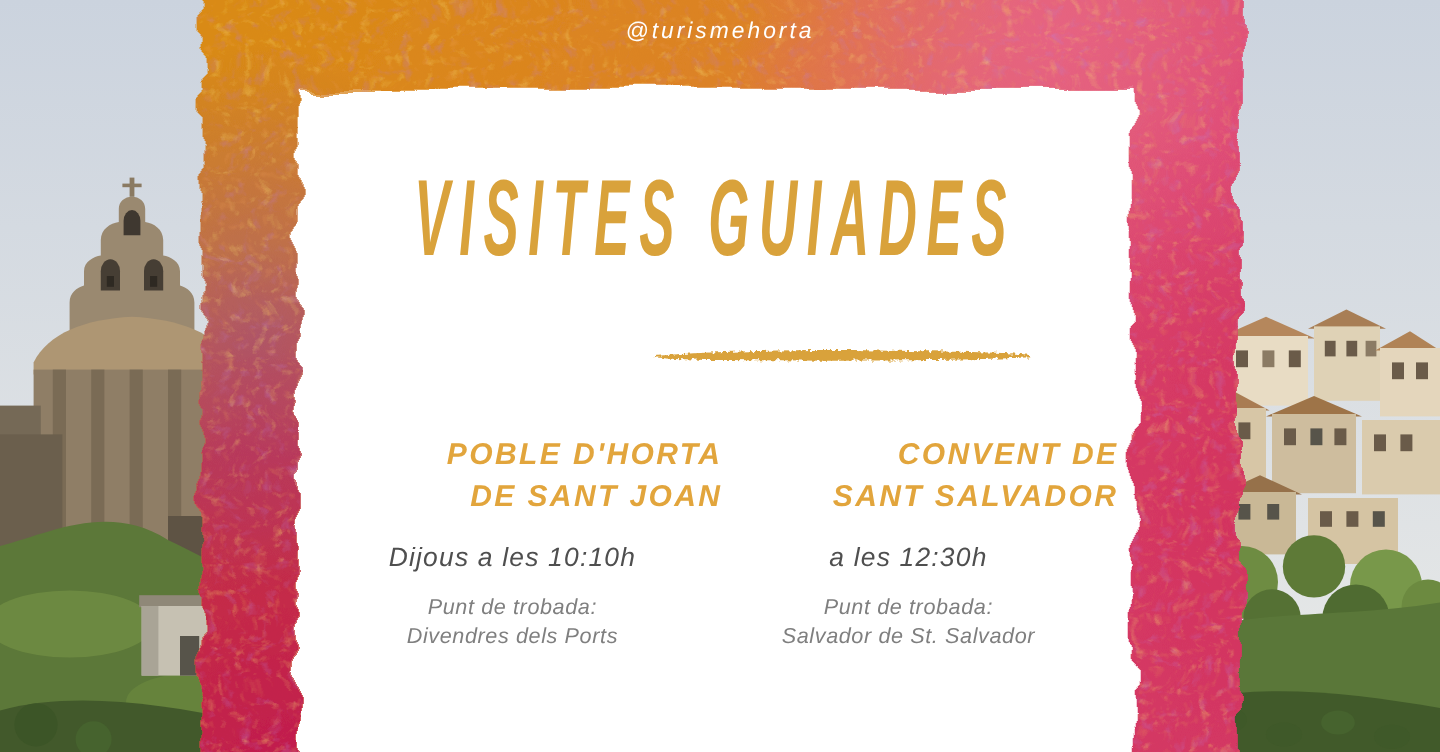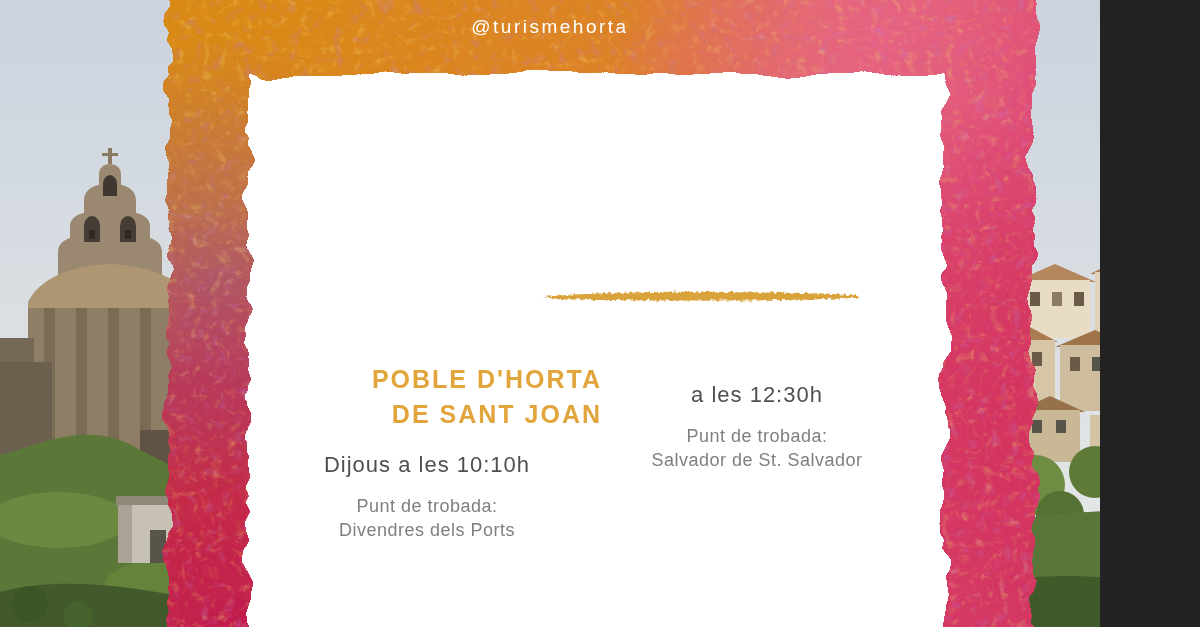--- a/index.html
+++ b/index.html
@@ -1,18 +1,18 @@
 <!DOCTYPE html>
 <html style="--gold: #D9A23B; --heading-gold: #E2A53C; --text-dark: #4F4F4F; --text-light: #7F7F7F; --handle-white: #FFFFFF; --card-white: #FFFFFF; --sky: #D2D9E2; --paint-orange: #D98A14; --paint-pink: #E0695F; --paint-crimson: #C11C4E; --paint-purple: #8A41A6;"><head>
 <meta charset="utf-8">
 <style>
   html,body { margin:0; padding:0; background:#222; }
   .canvas {
-    position:relative; width:1100px; height:627px; overflow:hidden;
-    font-family:"Liberation Sans", sans-serif; background:#d8dde3;
+    position:relative; width:1200px; height:627px; overflow:hidden;
+    font-family:"Liberation Sans", sans-serif; background:#d8dde3;font-style:italic;
   }
   .photo { position:absolute; top:0; height:627px; }
   .photo-left  { left:0; width:200px; }
   .photo-right { left:1000px; width:200px; }
   .card {
     position:absolute; left:234px; top:58px; width:724px; height:569px;
     background:var(--card-white,#fff);
   }
   .paint { position:absolute; left:0; top:0; width:1200px; height:627px; pointer-events:none; }
   .handle {
@@ -221,20 +221,23 @@
       <path d="M168,-24 H1034 V650 H168 Z M248,74 H944 V700 H248 Z" fill-rule="evenodd" fill="url(#crimBL)"></path>
       <path d="M168,-24 H1034 V650 H168 Z M248,74 H944 V700 H248 Z" fill-rule="evenodd" fill="url(#purpL)"></path>
       <path d="M168,-24 H1034 V650 H168 Z M248,74 H944 V700 H248 Z" fill-rule="evenodd" fill="#000" filter="url(#speckP)" opacity="0.42"></path>
       <path d="M168,-24 H1034 V650 H168 Z M248,74 H944 V700 H248 Z" fill-rule="evenodd" fill="#000" filter="url(#speckY)" opacity="0.40"></path>
       <path d="M168,-24 H1034 V650 H168 Z M248,74 H944 V700 H248 Z" fill-rule="evenodd" fill="#000" filter="url(#speckO)" opacity="0.35"></path>
     </g>
   </svg>
 
   <div class="handle">@turismehorta</div>
 
+  <div class="title-box">
+    <div class="title">VISITES GUIADES</div>
+  </div>
 
 
   <svg class="brush" viewBox="0 0 322 18">
     <defs>
       <filter id="bro" x="-5%" y="-30%" width="110%" height="160%">
         <feTurbulence type="fractalNoise" baseFrequency="0.3" numOctaves="2" seed="5"></feTurbulence>
         <feDisplacementMap in="SourceGraphic" scale="5" xChannelSelector="R" yChannelSelector="G"></feDisplacementMap>
       </filter>
     </defs>
     <path d="M3,9 C40,5 120,3 190,4 C250,5 300,5 319,8 C319,9 318,10 316,10
@@ -250,20 +253,24 @@
       <span class="line">Dijous a les 10:10h</span>
       <span class="line"></span>
     </div>
     <div class="meeting">
       <span class="line">Punt de trobada:</span>
       <span class="line">Divendres dels Ports</span>
     </div>
   </section>
 
   <section class="event event-right">
+    <h2>
+      <span class="line">CONVENT DE</span>
+      <span class="line">SANT SALVADOR</span>
+    </h2>
     <div class="schedule">
       <span class="line">a les 12:30h</span>
     </div>
     <div class="meeting">
       <span class="line">Punt de trobada:</span>
       <span class="line">Salvador de St. Salvador</span>
     </div>
   </section>
 
 </div>

